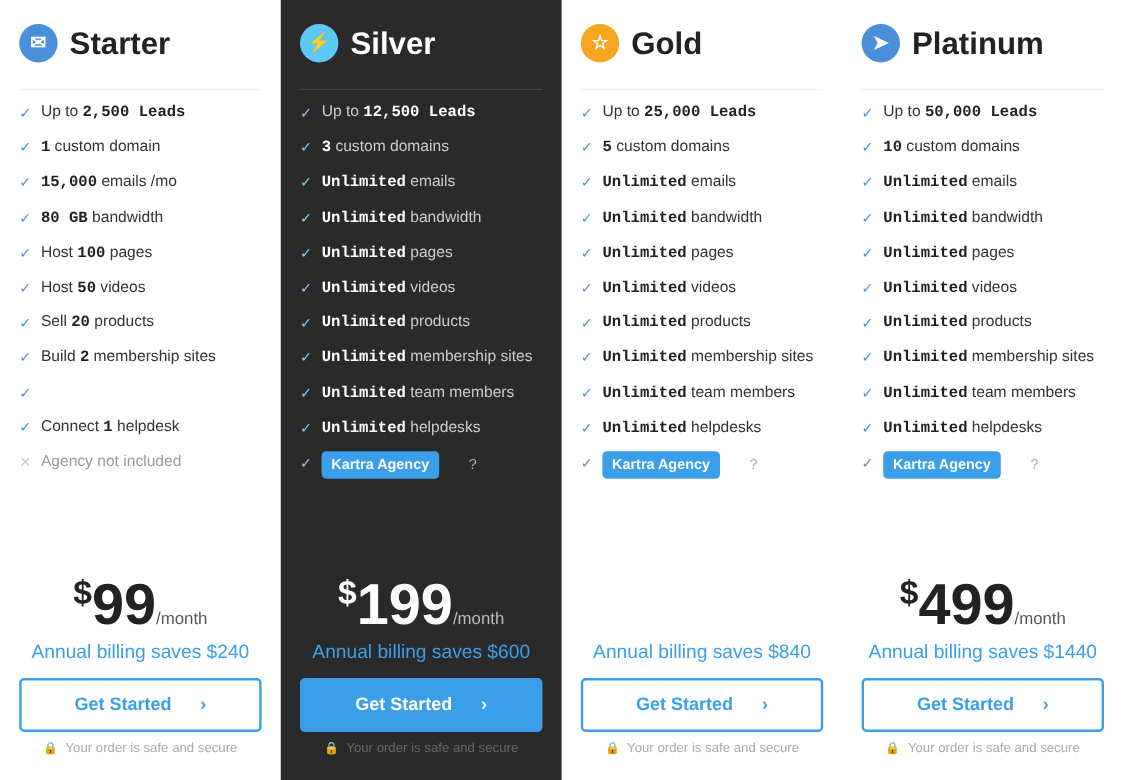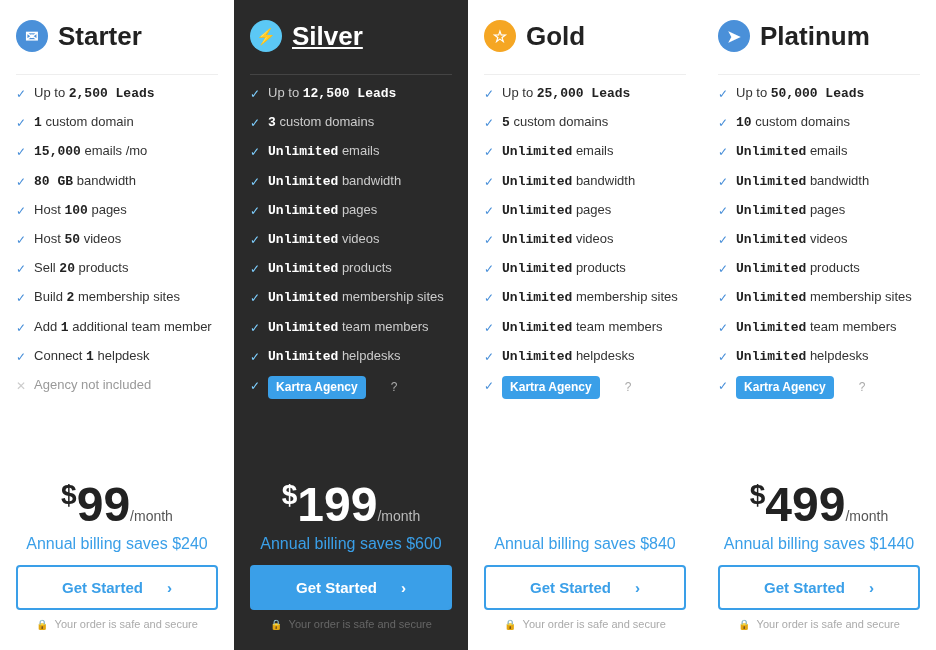--- a/index.html
+++ b/index.html
@@ -47,21 +47,21 @@
     }
     .icon-starter { background: #4a90d9; }
     .icon-silver { background: #5bc8f5; }
     .icon-gold { background: #f5a623; }
     .icon-platinum { background: #4a90d9; }
     .plan-name {
       font-size: 26px;
       font-weight: 700;
       color: #222;
     }
-    .plan.featured .plan-name { color: #fff; text-decoration: underline; }
+    .plan.featured .plan-name { color: #fff; }
     .features-list {
       list-style: none;
       flex: 1;
       margin-bottom: 16px;
     }
     .features-list li {
       display: flex;
       align-items: flex-start;
       gap: 8px;
       padding: 5px 0;
@@ -211,21 +211,20 @@
         <li>
           <span class="check-icon blue">✓</span>
           <span class="feat-text">Sell <b>20</b> products</span>
         </li>
         <li>
           <span class="check-icon blue">✓</span>
           <span class="feat-text">Build <b>2</b> membership sites</span>
         </li>
         <li>
           <span class="check-icon blue">✓</span>
-          <span class="feat-text">Add <b>1</b> additional team member</span>
         </li>
         <li>
           <span class="check-icon blue">✓</span>
           <span class="feat-text">Connect <b>1</b> helpdesk</span>
         </li>
         <li>
           <span class="cross-icon">✕</span>
           <span class="feat-text" style="color: rgb(153, 153, 153);">Agency not included</span>
         </li>
       </ul>

